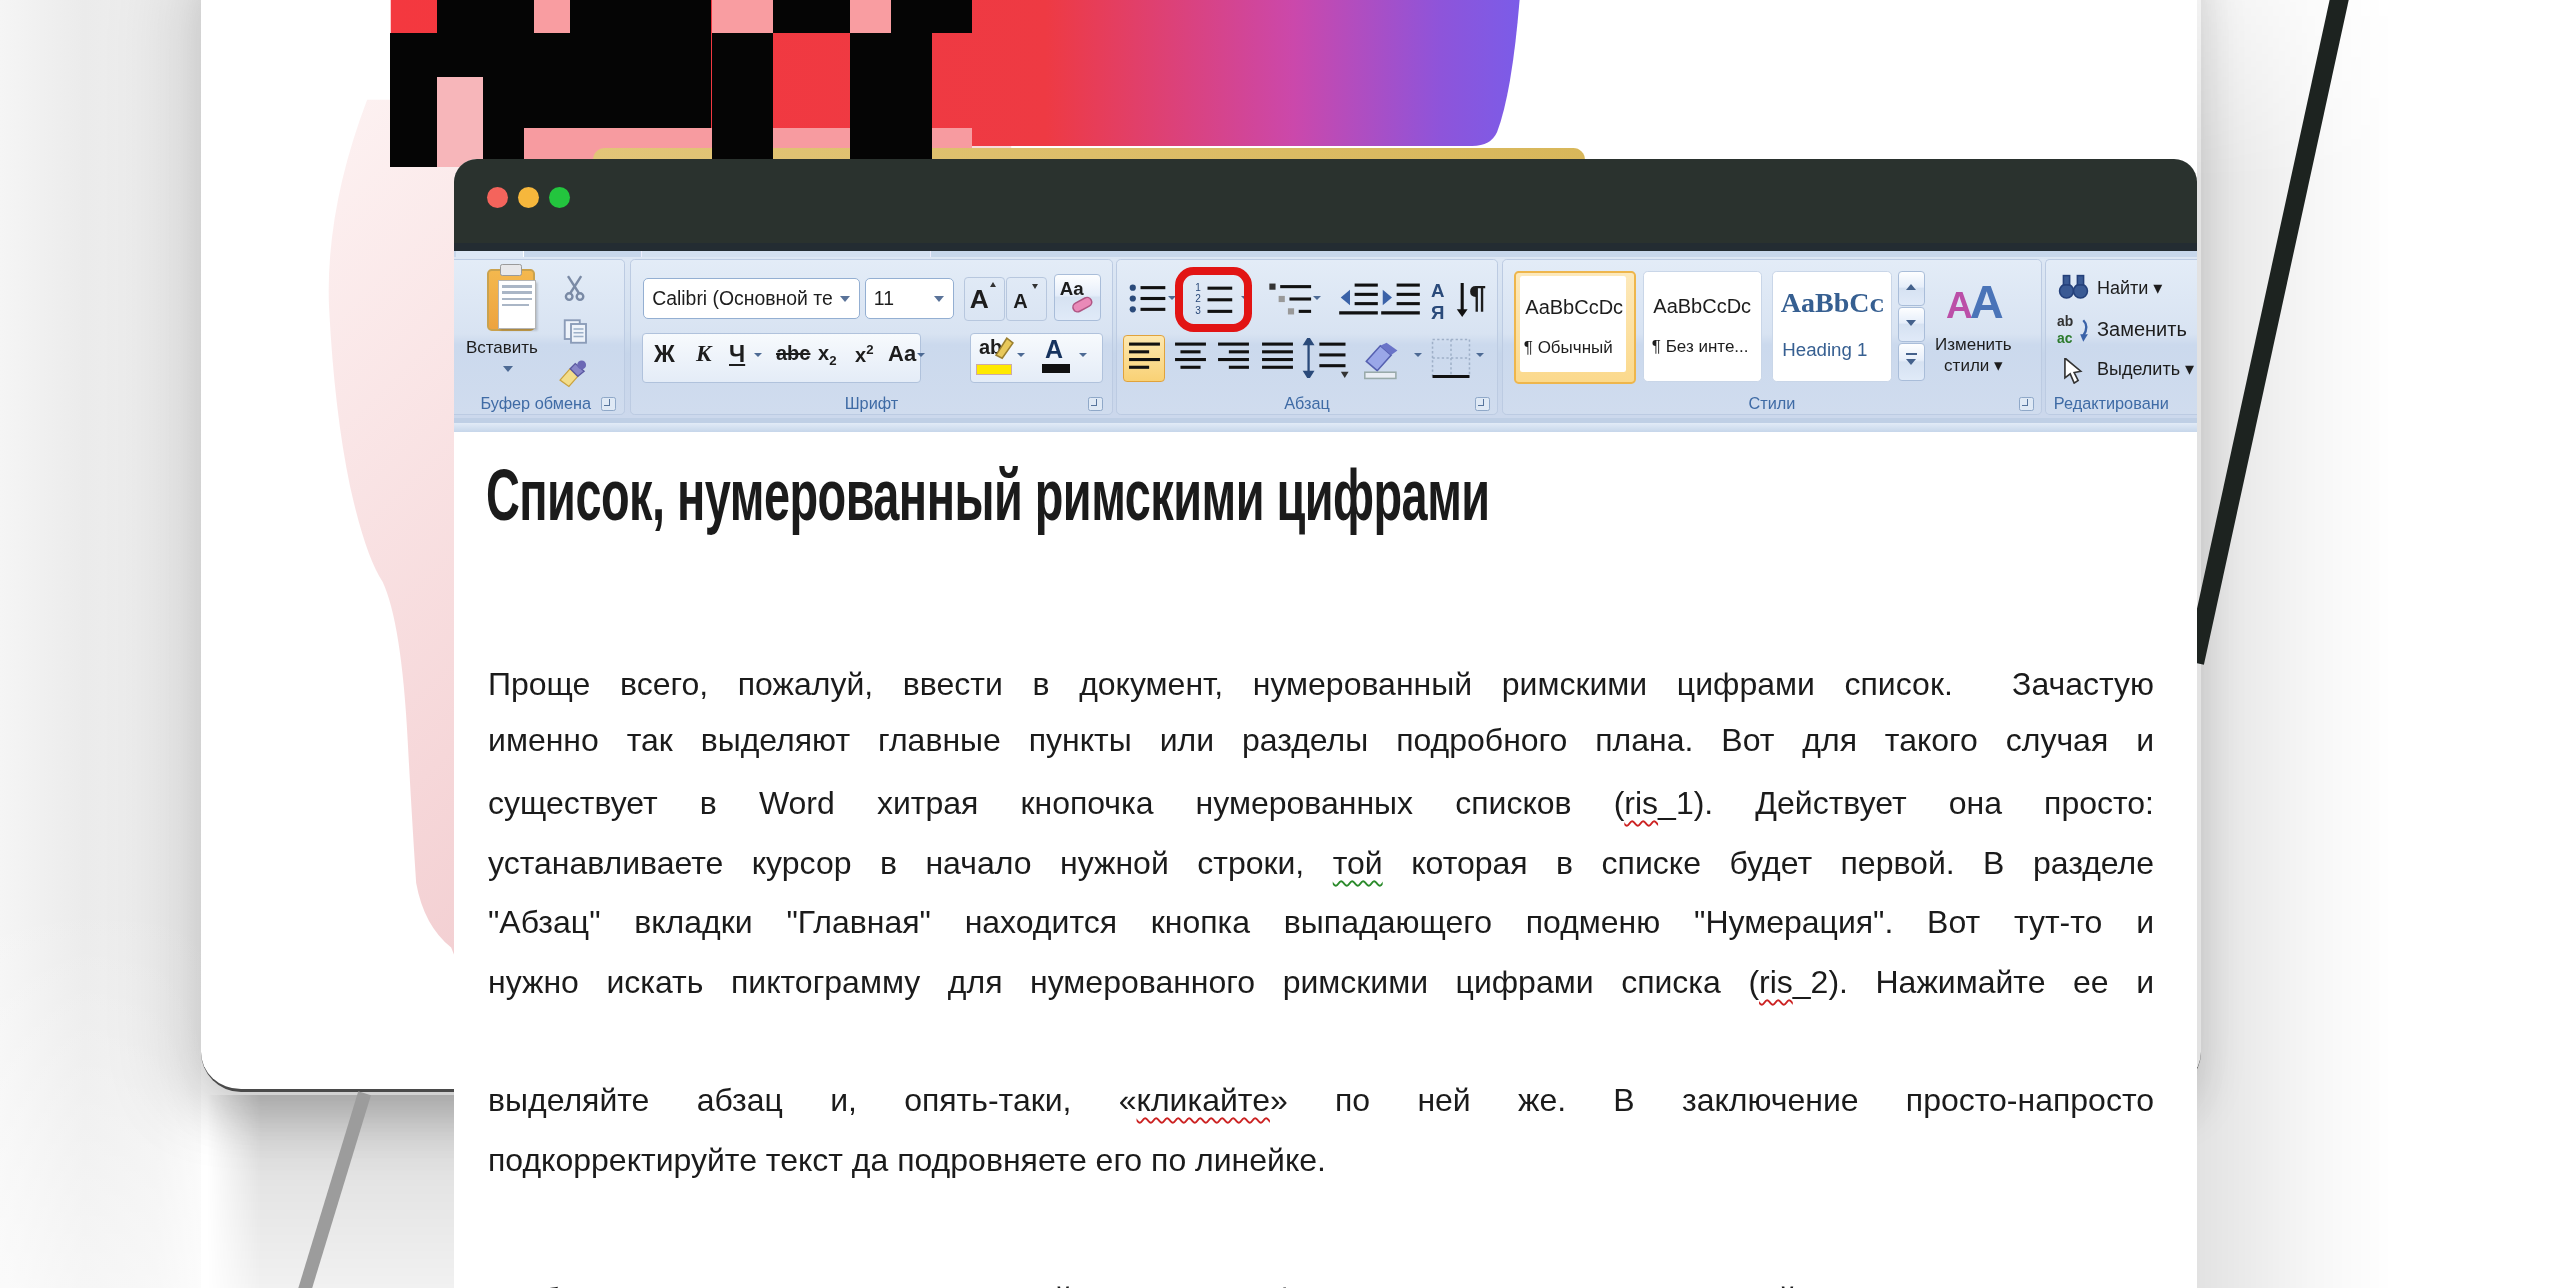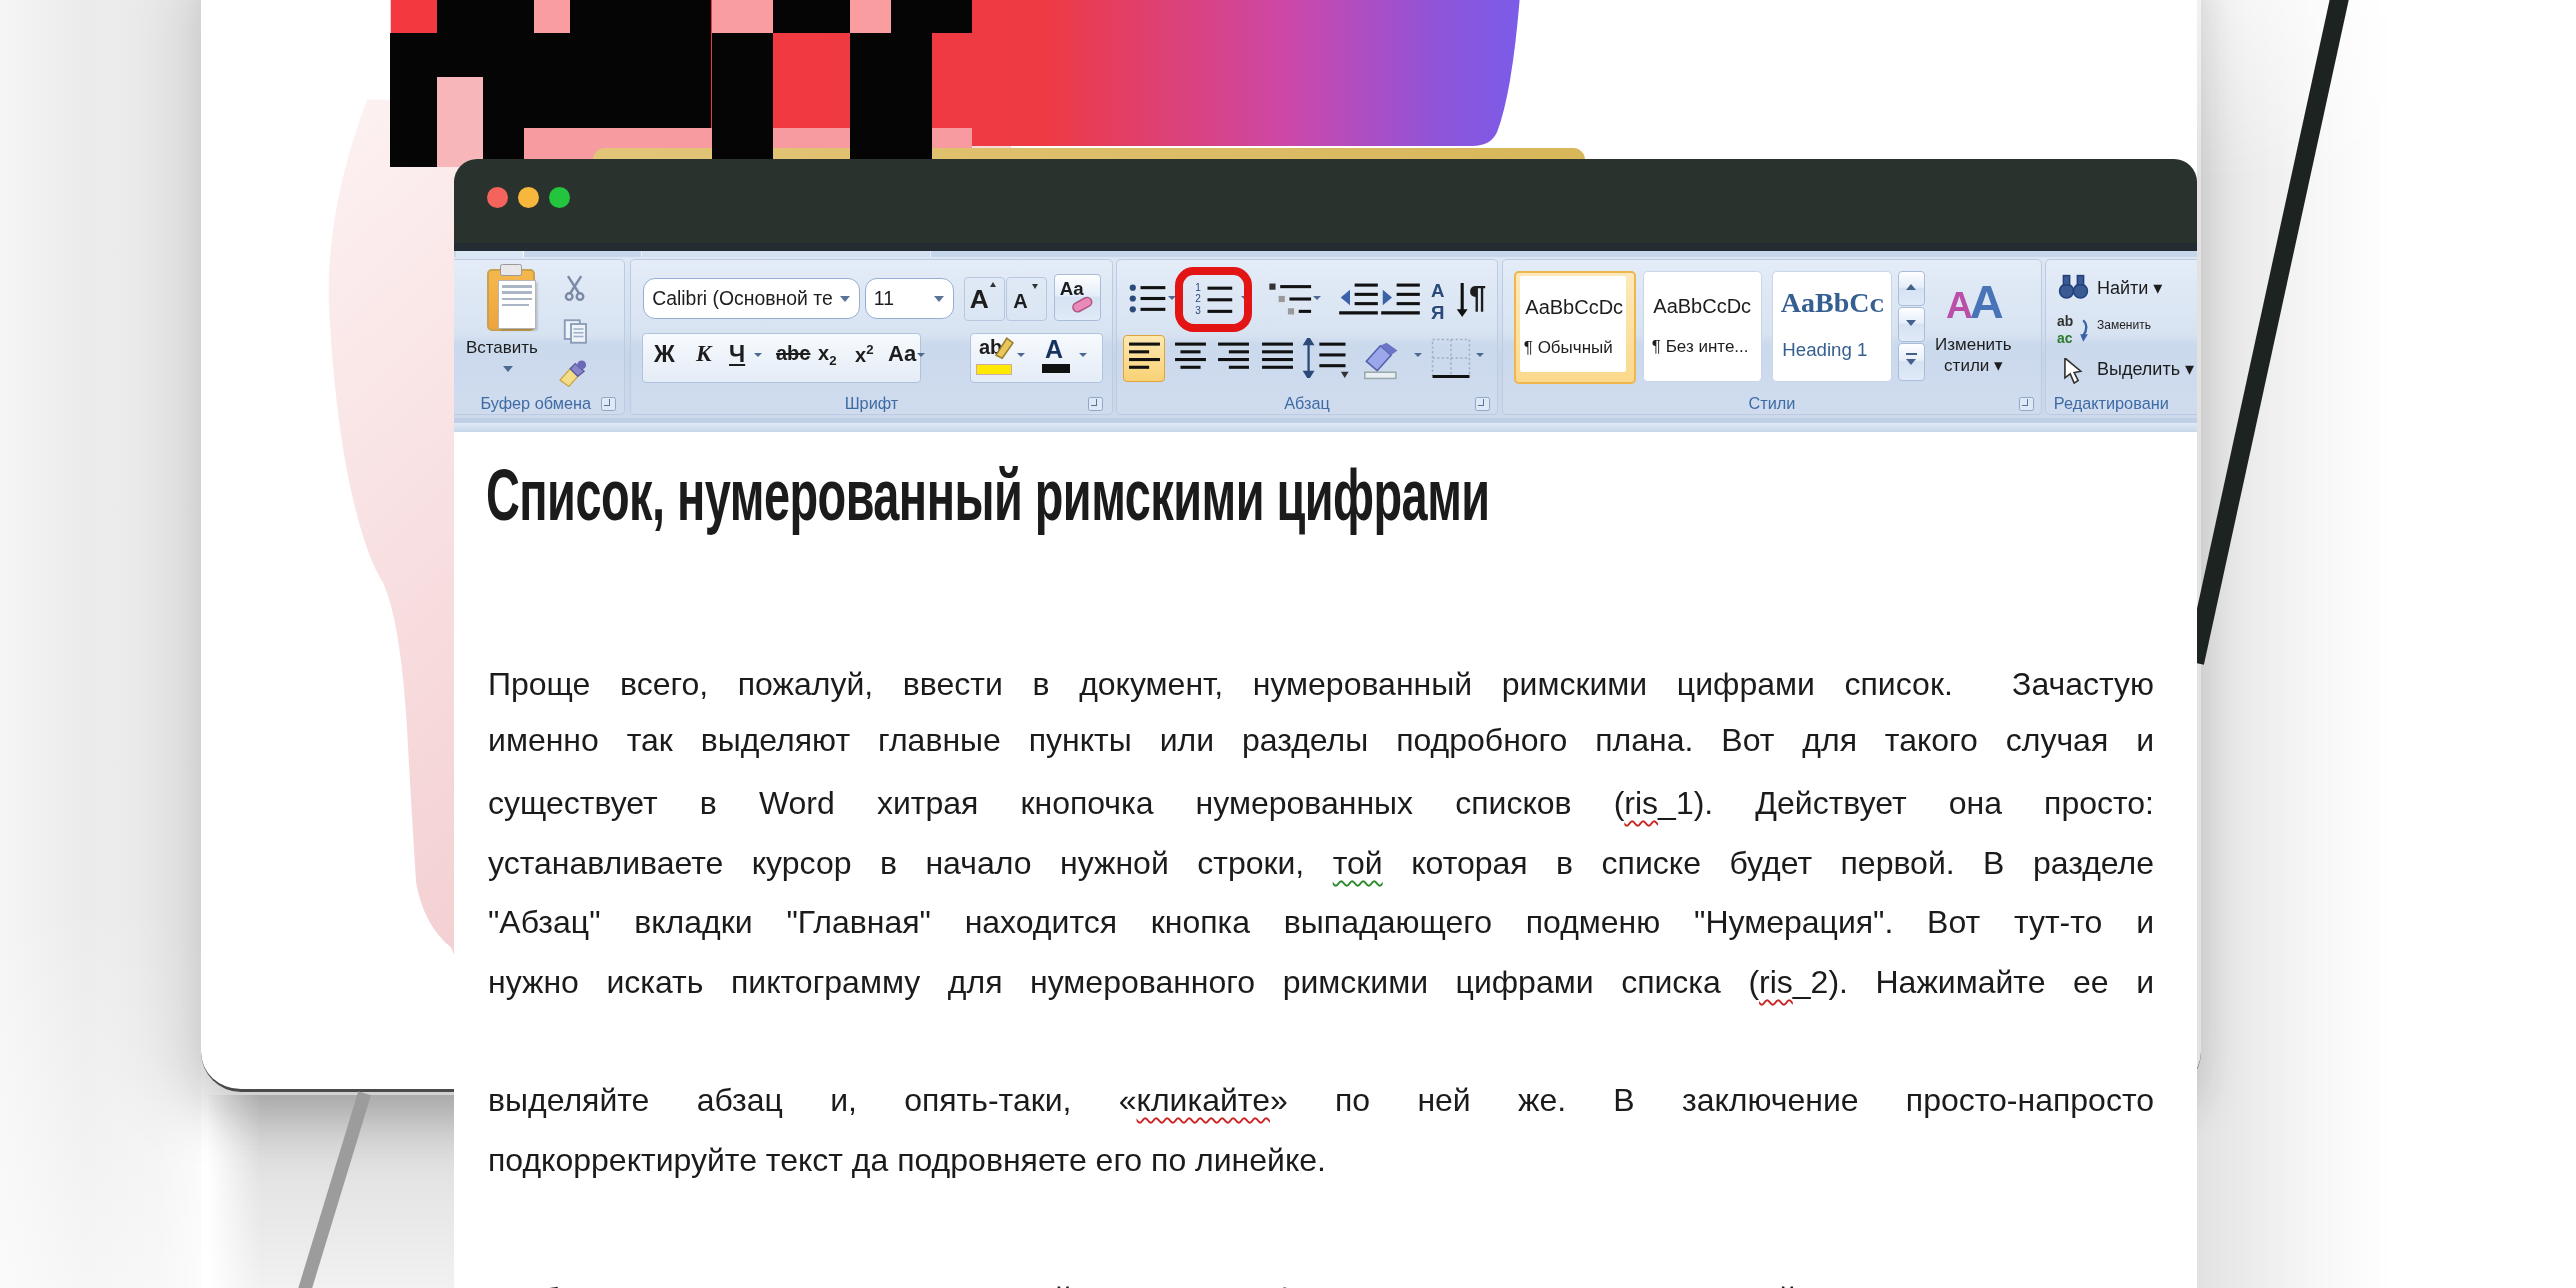--- a/index.html
+++ b/index.html
@@ -4,21 +4,21 @@
 #stage{position:relative;width:2576px;height:1288px;overflow:hidden;background:#fff;font-family:"Liberation Sans",sans-serif}
 .abs{position:absolute}
 .grp{position:absolute;top:1.6px;height:154px;border:1.6px solid #bccbe2;border-radius:4.7px;background:linear-gradient(180deg,#e3ecf7 0%,#d8e3f2 48%,#cbd9ed 55%,#d0dcee 100%)}
 .glbl{position:absolute;left:0;right:0;top:134px;height:20px;text-align:center;font-size:16.3px;color:#3f6ba5;line-height:18.7px;white-space:nowrap}
 .launch{position:absolute;width:13.2px;height:12.4px;border:1.6px solid #8fa8c8;border-radius:2.3px;background:#dfe9f5}
 .launch:after{content:"";position:absolute;left:1.6px;top:1.6px;width:5.4px;height:5.4px;border-right:1.6px solid #56749c;border-bottom:1.6px solid #56749c}
 .btn{position:absolute;border:1.6px solid #a9bdd9;border-radius:3.9px;background:linear-gradient(#fdfeff,#e6eefa 45%,#d6e2f2 50%,#e0eaf8)}
 .flat{position:absolute}
 .ic{position:absolute}
 .rtxt{position:absolute;color:#1d1d1d;white-space:nowrap}
-.combo{position:absolute;border:1.6px solid #94afd2;border-radius:12px;background:#fff;color:#111}
+.combo{position:absolute;border:1.6px solid #94afd2;border-radius:5px;background:#fff;color:#111}
 .carrow{position:absolute;width:0;height:0;border-left:5.4px solid transparent;border-right:5.4px solid transparent;border-top:6.2px solid #4d6a94}
 .sb{position:absolute;width:37px;height:46px;border:1.6px solid #a9bdd9;border-radius:3.9px;background:linear-gradient(#fdfeff,#e6eefa 45%,#d6e2f2 50%,#e0eaf8)}
 .docline{position:absolute;left:34px;width:1666px;font-size:32px;line-height:59px;text-align:justify;text-align-last:justify;white-space:normal}
 .docline.last{text-align-last:left}
 .sqr{text-decoration:underline;text-decoration-style:wavy;text-decoration-color:#cc2222;text-decoration-thickness:2.3px;text-underline-offset:6.2px}
 .sqg{text-decoration:underline;text-decoration-style:wavy;text-decoration-color:#2a8a2a;text-decoration-thickness:2.3px;text-underline-offset:6.2px}
 </style></head>
 <body>
 <div id="stage">
 
@@ -367,21 +367,21 @@
         </g>
       </svg>
       <div class="rtxt" style="left:51px;top:17px;font-size:18px">Найти ▾</div>
 
       <svg class="ic" style="left:11px;top:54px" width="34" height="31" viewBox="0 0 44 40">
         <text x="0" y="16" font-size="18" fill="#333" font-weight="bold">ab</text>
         <text x="0" y="38" font-size="18" fill="#2c7a2c" font-weight="bold">ac</text>
         <path d="M34,8 q8,8 0,20" stroke="#3a62a8" stroke-width="3" fill="none"></path>
         <polygon points="30,26 40,26 34,36" fill="#3a62a8"></polygon>
       </svg>
-      <div class="rtxt" style="left:51px;top:58px;font-size:12px">Заменить</div>
+      <div class="rtxt" style="left:51px;top:58px;font-size:20px">Заменить</div>
 
       <svg class="ic" style="left:15.6px;top:98px" width="23" height="26.4" viewBox="0 0 34 40">
         <polygon points="4,0 4,30 12,24 18,38 24,34 18,22 28,20" fill="#fff" stroke="#333" stroke-width="2.5"></polygon>
       </svg>
       <div class="rtxt" style="left:51px;top:98px;font-size:18px">Выделить ▾</div>
     </div>
   </div>
 
   <div class="abs" style="left:0;top:259px;width:1743px;height:5.4px;background:#bfcfe5"></div>
   <div class="abs" style="left:0;top:264px;width:1743px;height:9.3px;background:linear-gradient(#e2ebf7,#c6d6ea)"></div>

